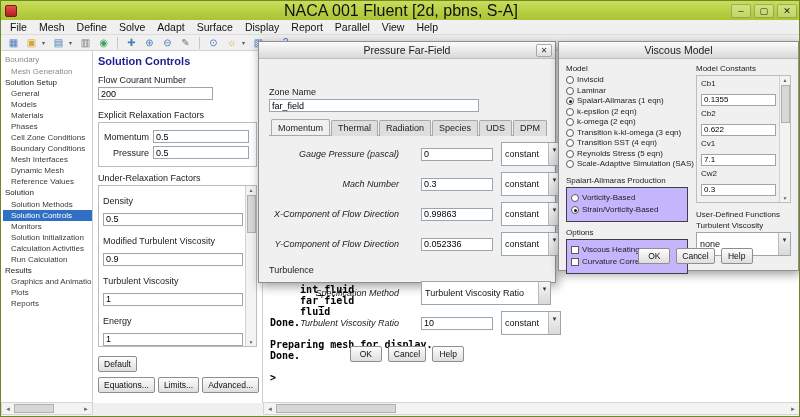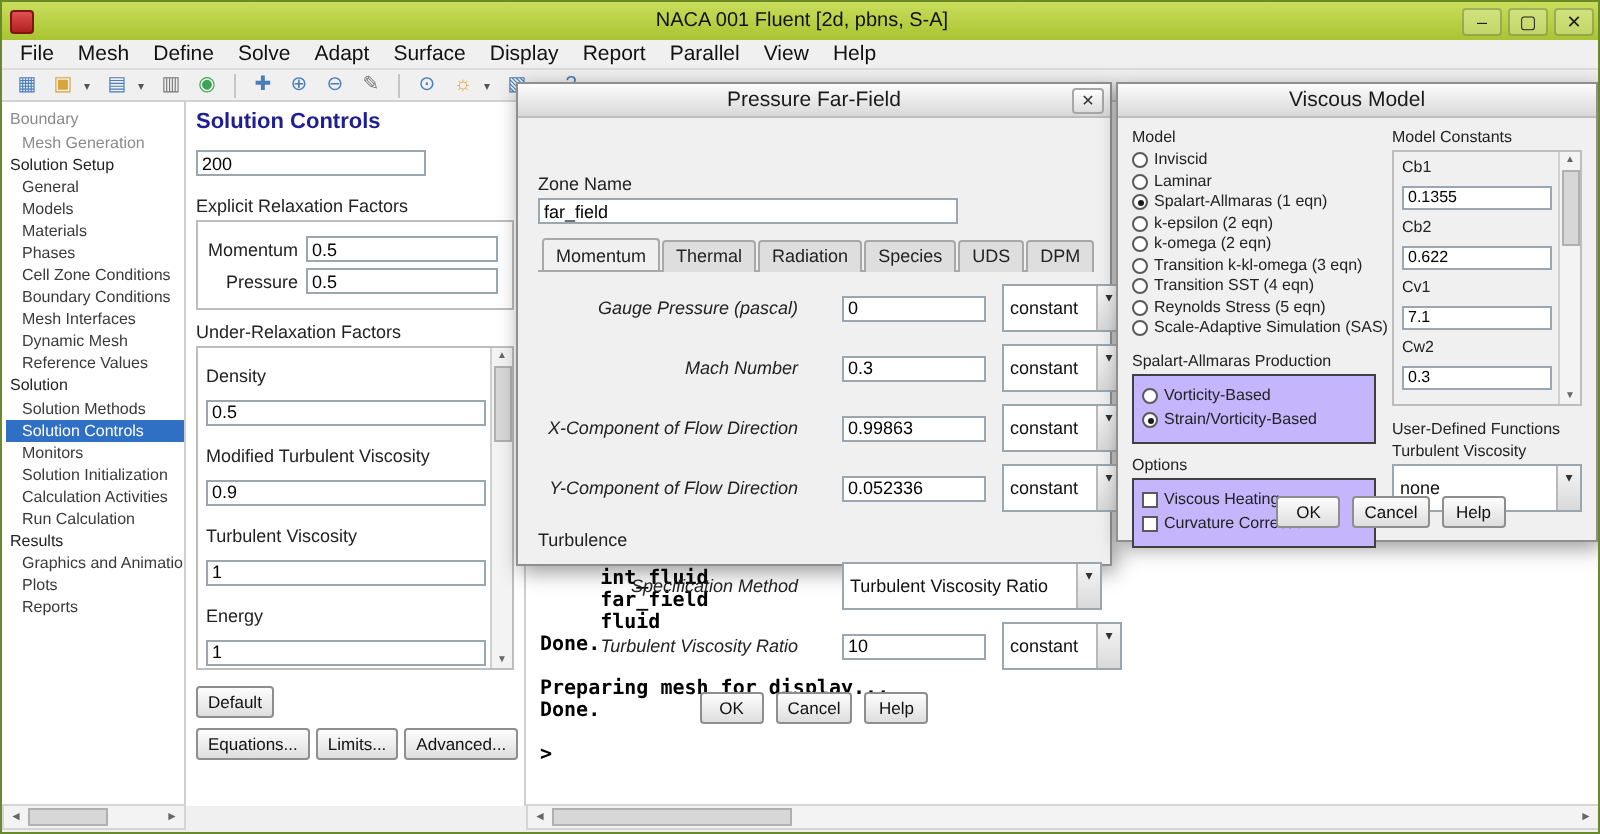--- a/index.html
+++ b/index.html
@@ -4,21 +4,21 @@
 <style>
   * { margin:0; padding:0; box-sizing:border-box; }
   html,body { background:#8a8a8a; }
   body { font-family:"Liberation Sans", sans-serif; }
   .window { position:relative; width:800px; height:417px; background:#f0f0f0; overflow:hidden; border:1px solid #6a8a2a; }
 
   
   .titlebar { position:absolute; left:0; top:0; width:800px; height:19px;
     background:linear-gradient(#c9dd5b,#a9c431); display:flex; align-items:center; padding:0 4px; }
   .app-icon { width:12px; height:12px; background:linear-gradient(#e05050,#b02020); border:1px solid #7d1515; border-radius:2px; flex:0 0 auto; }
-  .win-title { position:absolute; left:0; right:0; text-align:center; font-size:10px; color:#111; }
+  .win-title { position:absolute; left:0; right:0; text-align:center; font-size:16px; color:#111; }
   .win-controls { margin-left:auto; display:flex; gap:3px; z-index:2; }
   .win-btn { width:20px; height:14px; font-size:9px; line-height:13px; text-align:center; color:#222;
     background:rgba(255,255,255,.25); border:1px solid rgba(60,80,20,.35); border-radius:2px; }
 
   
   .menubar { position:absolute; left:0; top:19px; width:800px; height:15px; background:#f0f0f0;
     border-bottom:1px solid #dcdcdc; display:flex; align-items:center; padding:0 3px; }
   .menu-item { font-size:10.5px; color:#111; padding:0 6px; line-height:15px; }
 
   
@@ -200,20 +200,21 @@
     <div class="tree-item">Run Calculation</div>
     <div class="tree-sec">Results</div>
     <div class="tree-item">Graphics and Animations</div>
     <div class="tree-item">Plots</div>
     <div class="tree-item">Reports</div>
   </div>
 
   <div class="taskpane">
     <div class="tp-title">Solution Controls</div>
 
+    <div class="lbl9">Flow Courant Number</div>
     <input class="field fc-input" value="200" style="">
 
     <div class="lbl9 mt10">Explicit Relaxation Factors</div>
     <div class="gbox">
       <div class="erow">
         <span class="lbl9">Momentum</span>
         <input class="field" value="0.5" style="">
       </div>
       <div class="erow">
         <span class="lbl9">Pressure</span>

